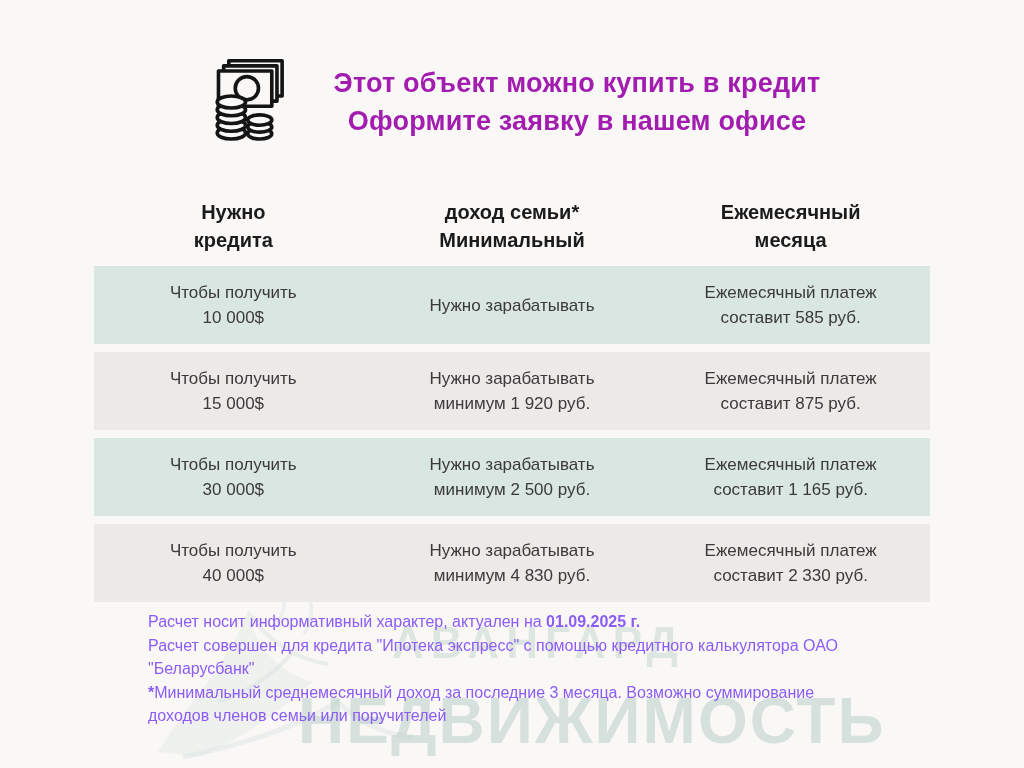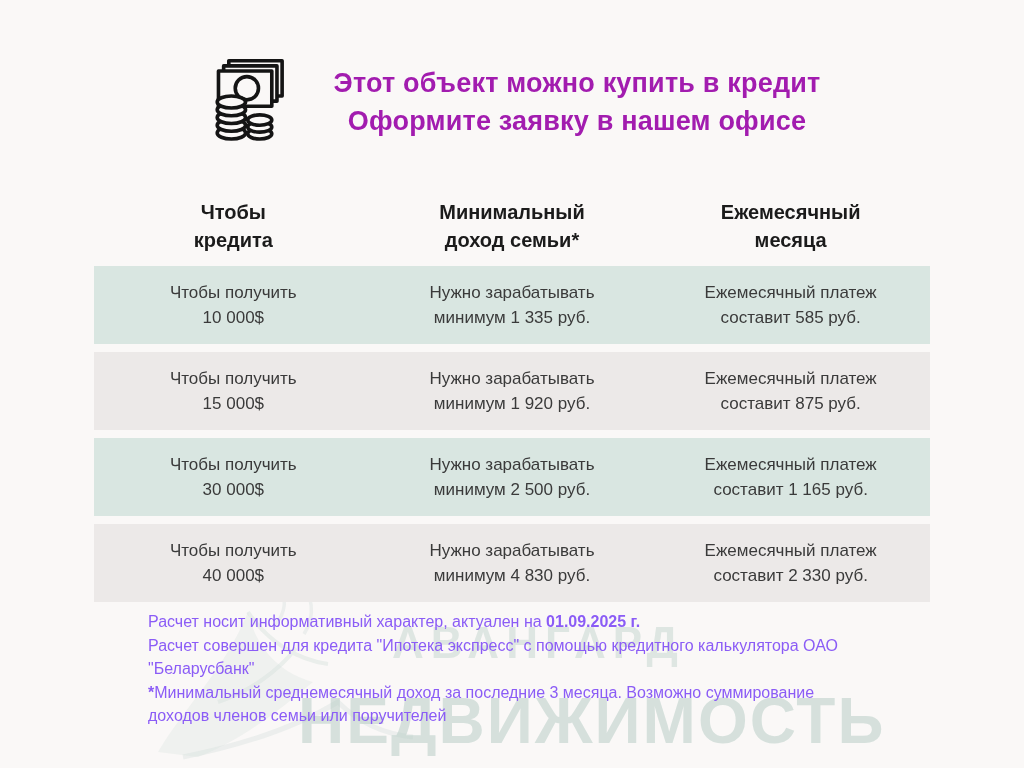--- a/index.html
+++ b/index.html
@@ -108,41 +108,40 @@
     <div class="title-block">
       <div class="title-line">Этот объект можно купить в кредит</div>
       <div class="title-line">Оформите заявку в нашем офисе</div>
     </div>
   </div>
 
   <div class="credit-table">
 
     <div class="col-headers">
       <div>
-        <div>Чтобы</div>
+        <div>Нужно</div>
         <div>кредита</div>
       </div>
       <div>
+        <div>доход семьи*</div>
         <div>Минимальный</div>
-        <div>доход семьи*</div>
       </div>
       <div>
         <div>Ежемесячный</div>
         <div>месяца</div>
       </div>
     </div>
 
     <div class="t-row" style="background: rgb(217, 230, 225);">
       <div class="t-cell">
         <div>Чтобы получить</div>
           <div>10 000$</div>
       </div>
       <div class="t-cell">
         <div>Нужно зарабатывать</div>
-          <div>минимум 1 335 руб.</div>
       </div>
       <div class="t-cell">
         <div>Ежемесячный платеж</div>
           <div>составит 585 руб.</div>
       </div>
     </div>
 
     <div class="t-row" style="background: rgb(236, 233, 232);">
       <div class="t-cell">
         <div>Чтобы получить</div>

